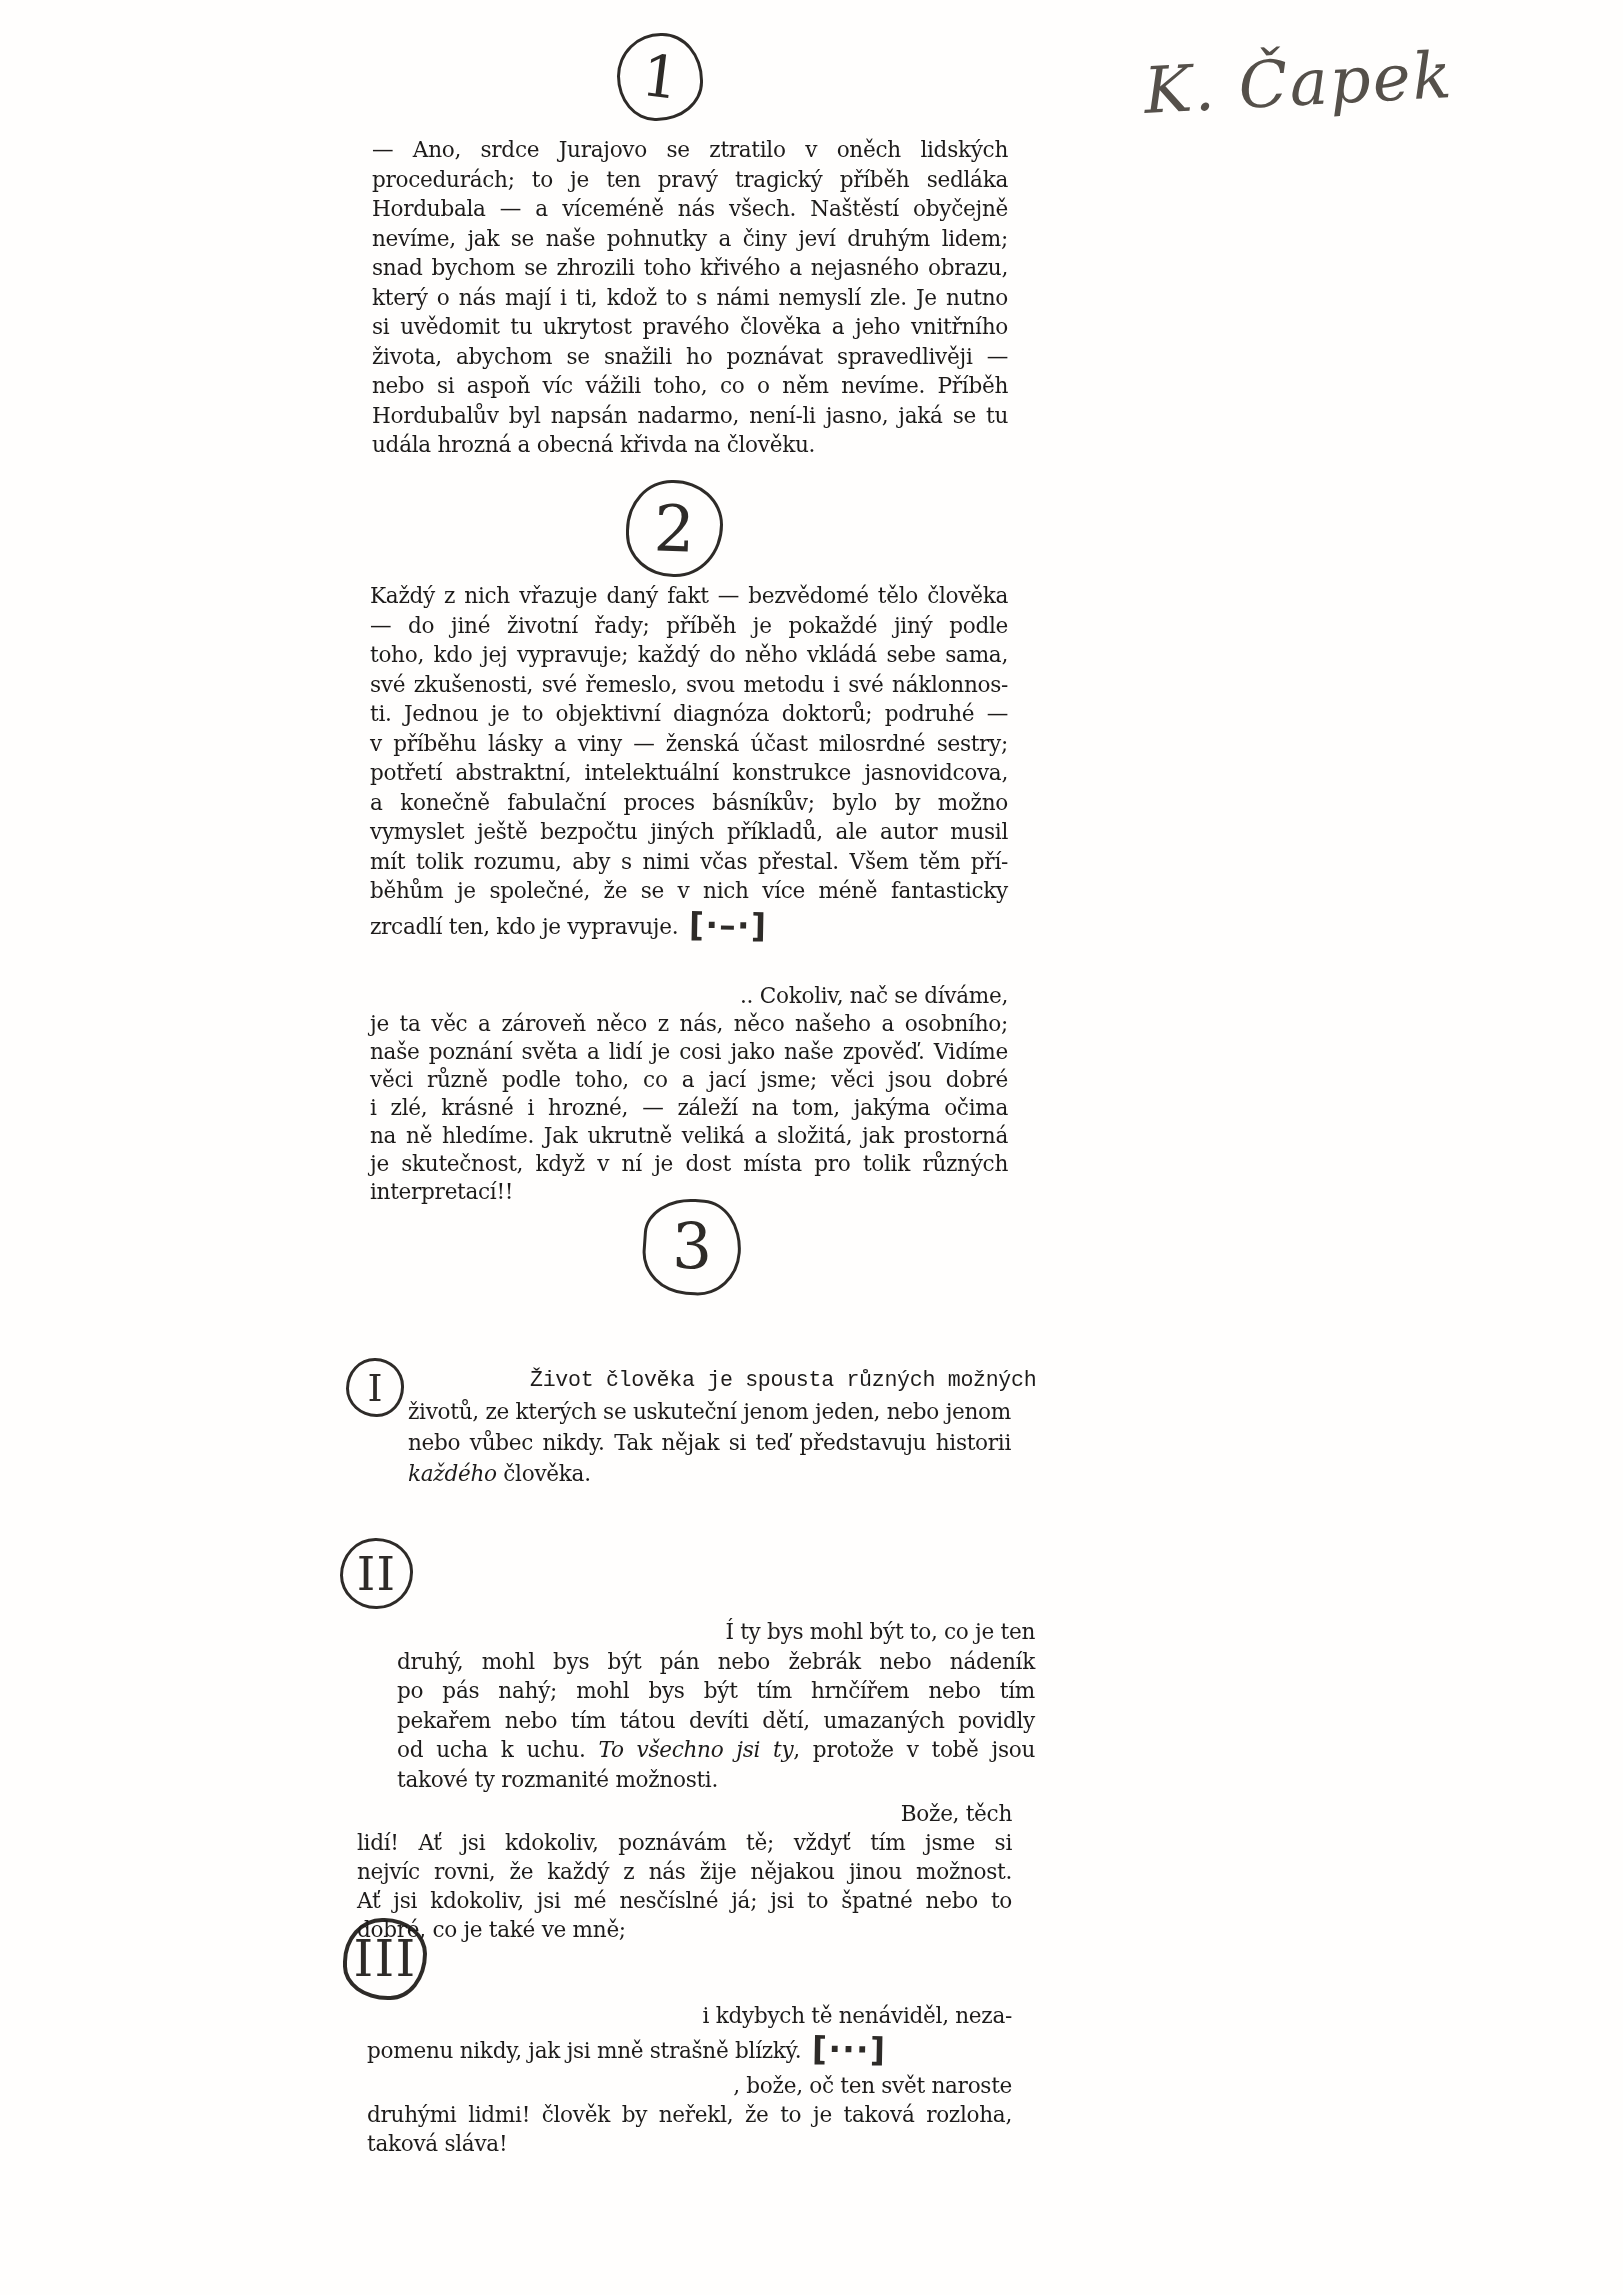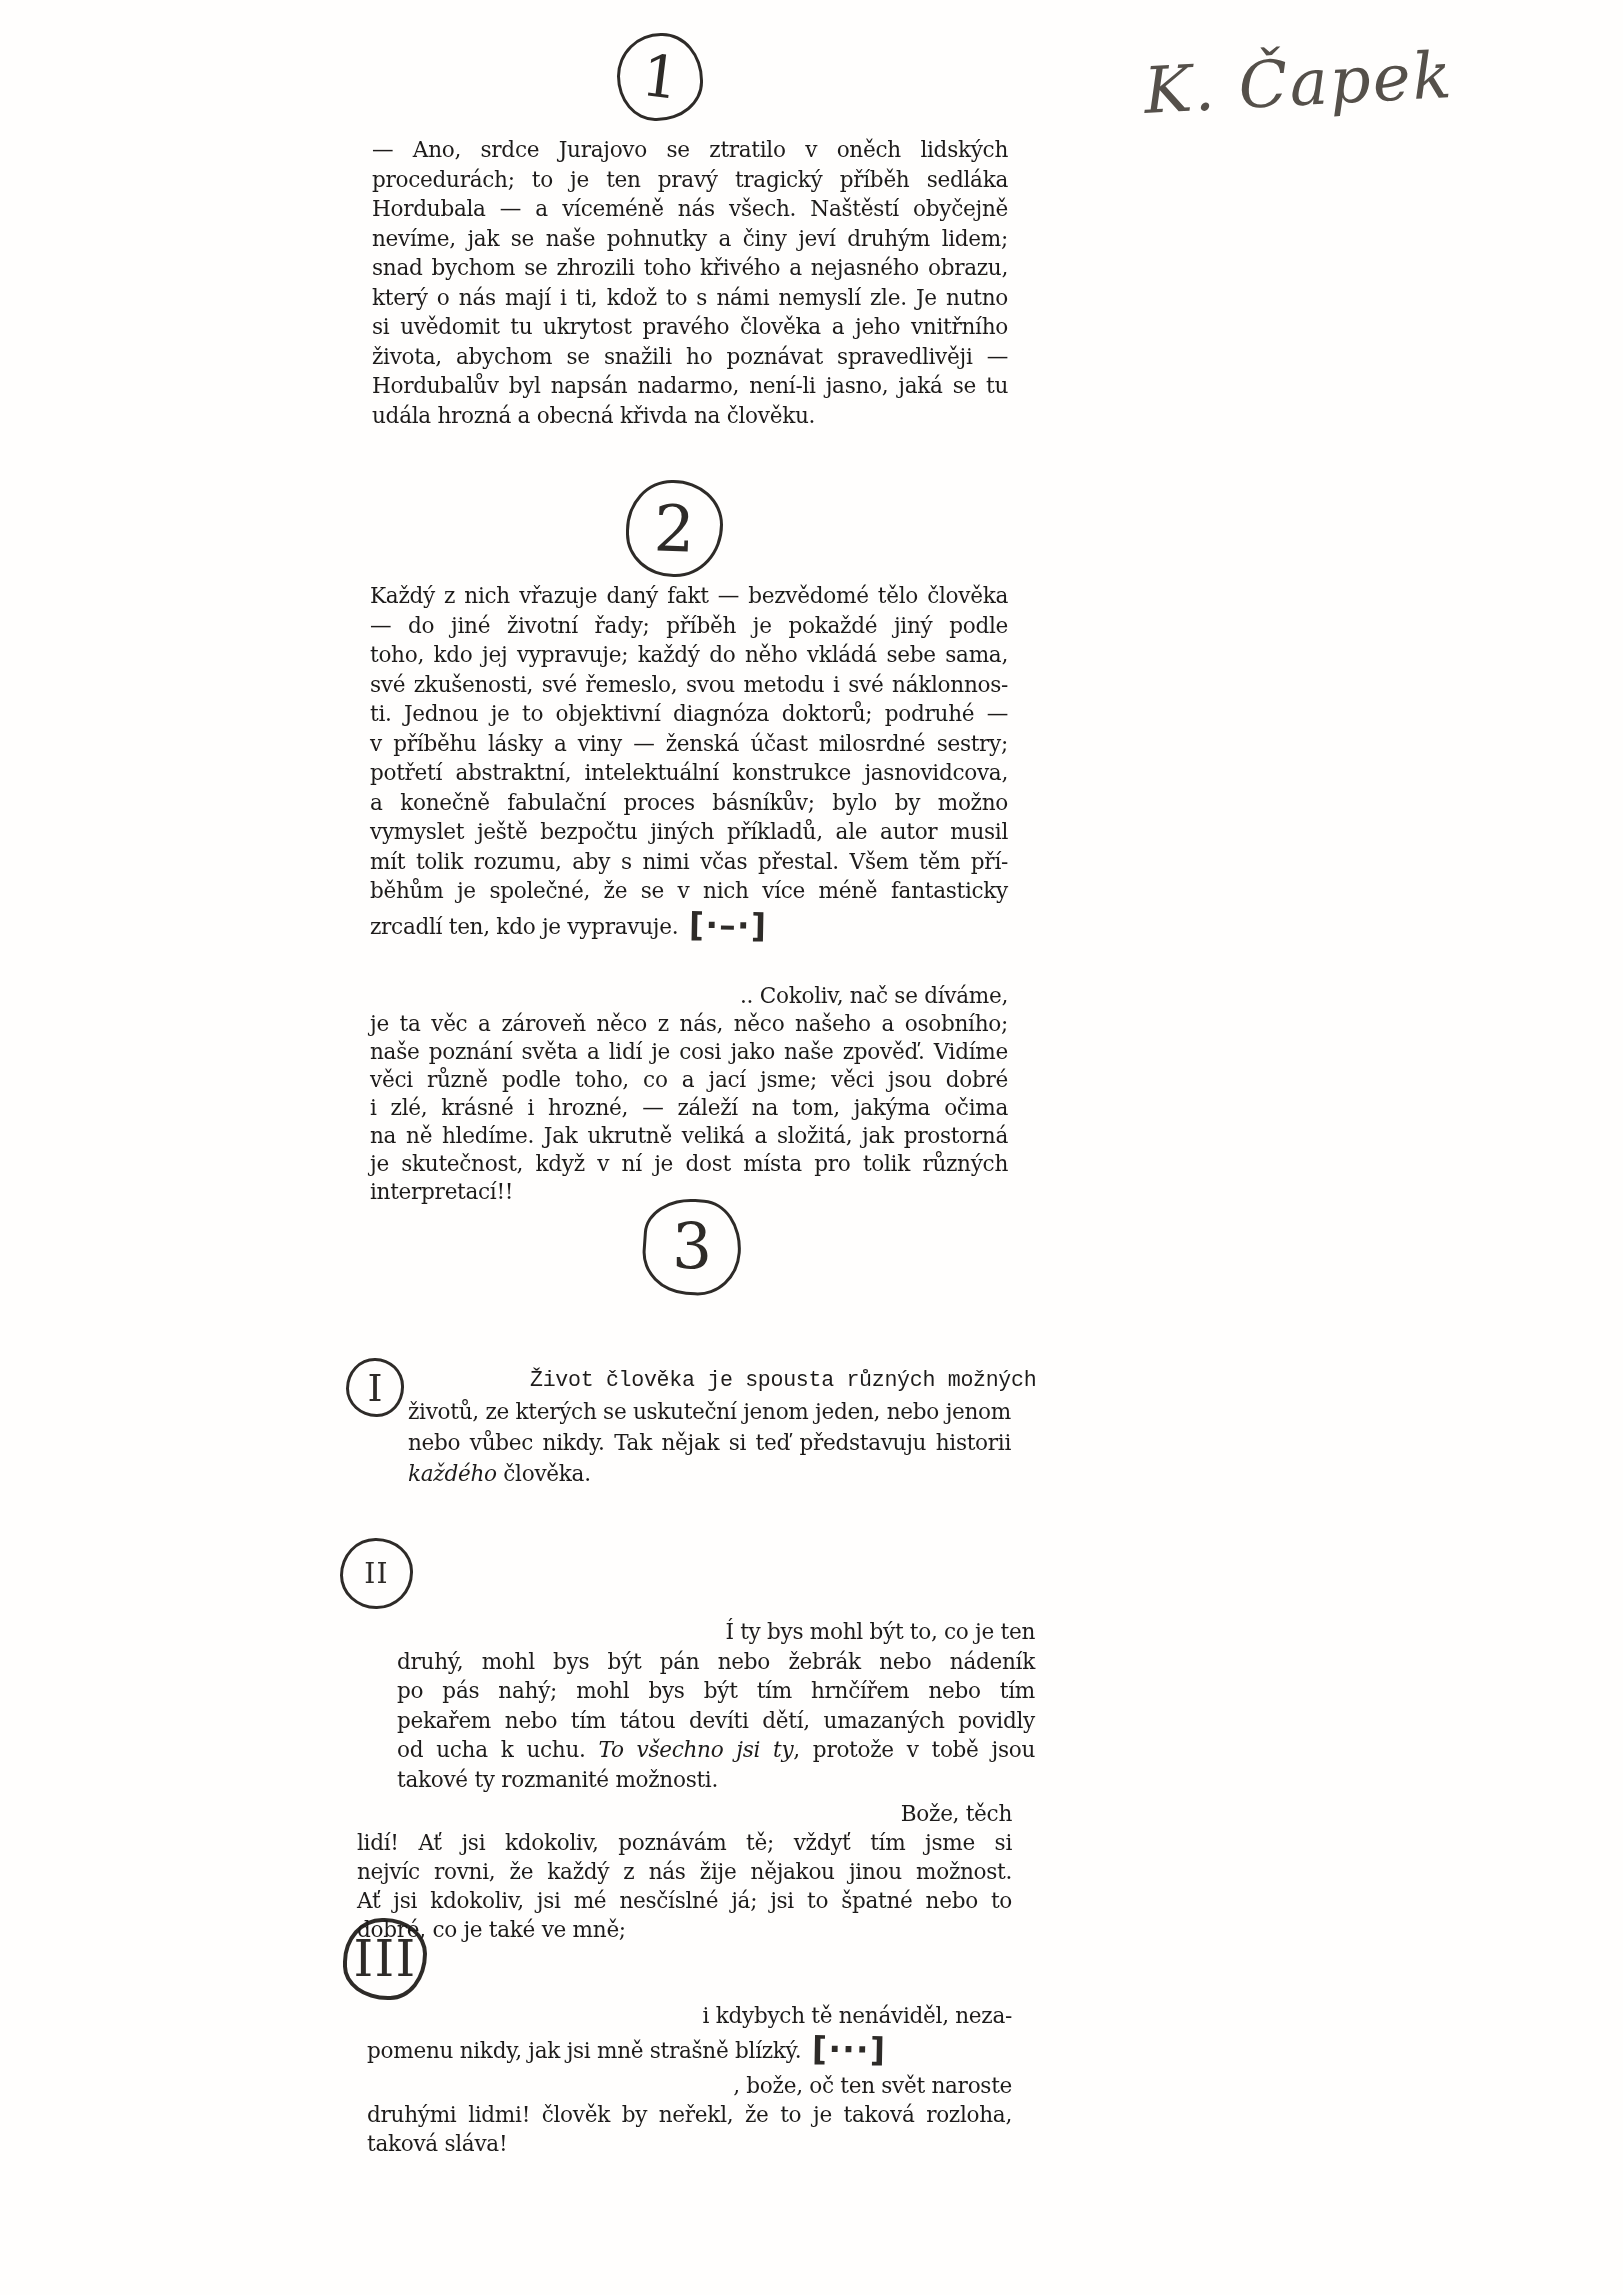--- a/index.html
+++ b/index.html
@@ -59,21 +59,21 @@
   #c3 { left: 643px; top: 1199px; width: 98px; height: 96px;
         border-radius: 55% 45% 48% 52% / 42% 58% 52% 48%; transform: rotate(4deg); }
   #c3 > span { font-size: 63px; transform: rotate(-4deg); }
 
   #cI { left: 346px; top: 1358px; width: 58px; height: 59px; border-width: 3.3px;
         border-radius: 50% 50% 47% 53% / 52% 48% 51% 49%; }
   #cI > span { font-size: 38px; }
 
   #cII { left: 340px; top: 1538px; width: 73px; height: 71px;
         border-radius: 49% 51% 50% 50% / 53% 47% 52% 48%; }
-  #cII > span { font-size: 28px; letter-spacing: 1.3px; }
+  #cII > span { font-size: 47px; letter-spacing: 1.3px; }
 
   #cIII { left: 343px; top: 1918px; width: 84px; height: 82px; border-width: 4.6px;
         border-radius: 48% 52% 45% 55% / 55% 45% 58% 42%; }
   #cIII > span { font-size: 50px; letter-spacing: 1.3px; }
 
   .signature {
     position: absolute;
     left: 1144px;
     top: 46px;
     font-family: "DejaVu Serif", serif;
@@ -125,20 +125,21 @@
 
   <div class="para" id="p1">
     <div class="ln">— Ano, srdce Jurajovo se ztratilo v oněch lidských</div>
     <div class="ln">procedurách; to je ten pravý tragický příběh sedláka</div>
     <div class="ln">Hordubala — a víceméně nás všech. Naštěstí obyčejně</div>
     <div class="ln">nevíme, jak se naše pohnutky a činy jeví druhým lidem;</div>
     <div class="ln">snad bychom se zhrozili toho křivého a nejasného obrazu,</div>
     <div class="ln">který o nás mají i ti, kdož to s námi nemyslí zle. Je nutno</div>
     <div class="ln">si uvědomit tu ukrytost pravého člověka a jeho vnitřního</div>
     <div class="ln">života, abychom se snažili ho poznávat spravedlivěji —</div>
+    <div class="ln">nebo si aspoň víc vážili toho, co o něm nevíme. Příběh</div>
     <div class="ln">Hordubalův byl napsán nadarmo, není-li jasno, jaká se tu</div>
     <div class="ln ln-left">udála hrozná a obecná křivda na člověku.</div>
   </div>
 
   <div class="para" id="p2">
     <div class="ln">Každý z nich vřazuje daný fakt — bezvědomé tělo člověka</div>
     <div class="ln">— do jiné životní řady; příběh je pokaždé jiný podle</div>
     <div class="ln">toho, kdo jej vypravuje; každý do něho vkládá sebe sama,</div>
     <div class="ln">své zkušenosti, své řemeslo, svou metodu i své náklonnos-</div>
     <div class="ln">ti. Jednou je to objektivní diagnóza doktorů; podruhé —</div>

